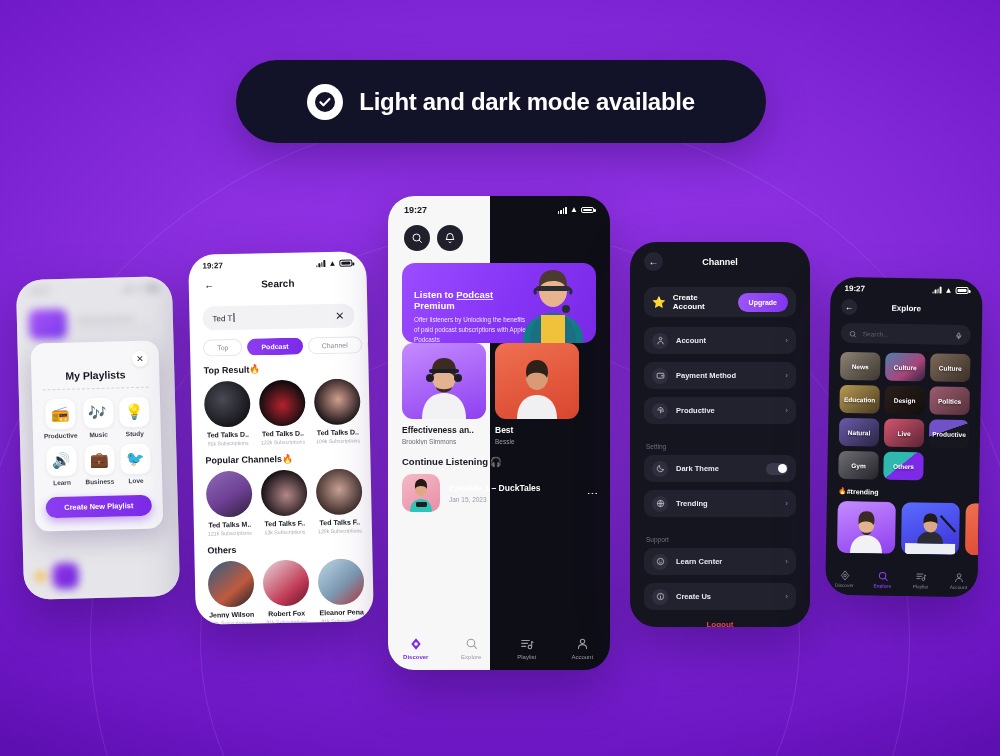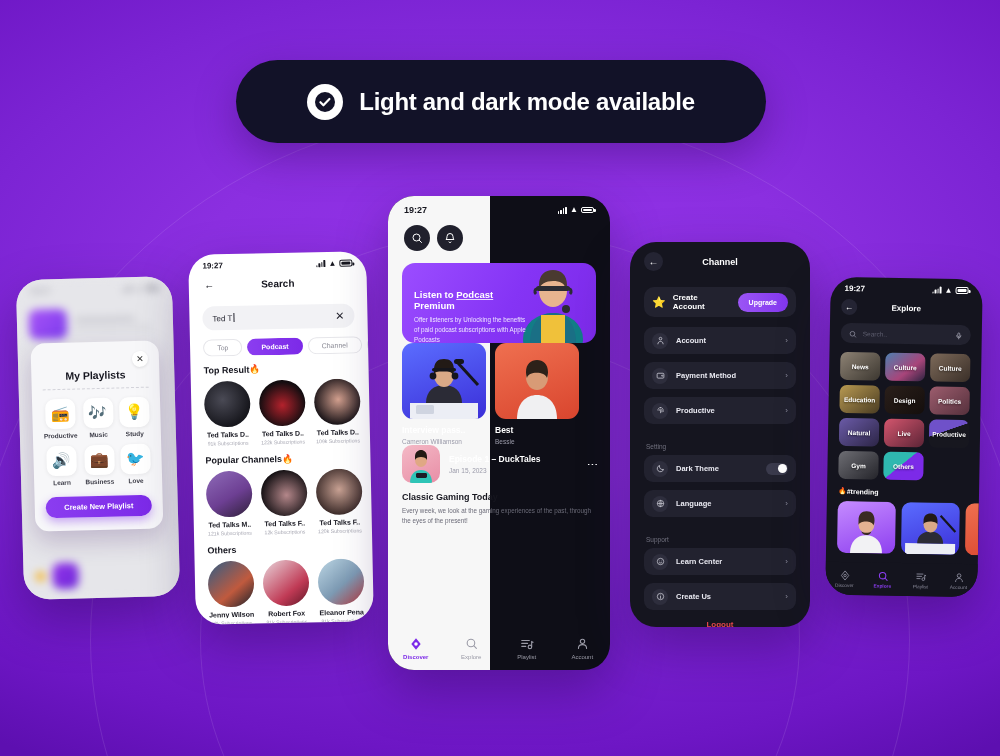--- a/index.html
+++ b/index.html
@@ -458,69 +458,66 @@
         <div class="promo-txt">
           <div class="promo-h">
             <span>Listen to </span><u>Podcast</u><span> Premium</span>
           </div>
           <div class="promo-p">Offer listeners by Unlocking the benefits of paid podcast subscriptions with Apple Podcasts</div>
         </div>
       </div>
 
       <div class="cards">
         <div class="card3">
-          <div class="card3-img" style="background:linear-gradient(160deg,#5b6dff,#3b2fd8)">
+          <div class="card3-img" style="background:linear-gradient(160deg,#c58cff,#8e3ff0)">
             <svg viewBox="0 0 84 76" width="84" height="76">
-              <rect x="8" y="60" width="68" height="16" fill="#eceef5"></rect>
-              <path d="M24 60c0-12 8-18 18-18s18 6 18 18z" fill="#2b2b36"></path>
-              <ellipse cx="42" cy="32" rx="10" ry="12" fill="#d9a987"></ellipse>
-              <path d="M32 27c0-8 4-11 10-11s10 3 10 11c0 3-1 5-1 5-2-6-18-6-19 0 0 0 0-2 0-5z" fill="#221a16"></path>
-              <rect x="30" y="25" width="24" height="3.4" rx="1.7" fill="#15151c"></rect>
-              <circle cx="31" cy="33" r="3.4" fill="#15151c"></circle>
-                <circle cx="53" cy="33" r="3.4" fill="#15151c"></circle>
-              <rect x="14" y="62" width="18" height="9" rx="1.5" fill="#cfd4e0"></rect>
-              <path d="M56 20L76 42" stroke="#15151c" stroke-width="3"></path>
-              <rect x="52" y="16" width="10" height="5" rx="2.5" fill="#15151c"></rect>
+              <path d="M20 76c0-17 9-26 22-26s22 9 22 26z" fill="#f2f2f4"></path>
+              <ellipse cx="42" cy="34" rx="12" ry="14" fill="#e3b291"></ellipse>
+              <path d="M30 28c0-9 5-13 12-13s12 4 12 13c0 4-1 7-1 7-2-8-22-8-23 0 0 0 0-3 0-7z" fill="#3b2b22"></path>
+              <path d="M34 44c3 3 13 3 16 0-1 7-15 7-16 0z" fill="#3b2b22"></path>
+              <rect x="27" y="26" width="30" height="4" rx="2" fill="#1e1e28"></rect>
+              <circle cx="28" cy="35" r="4" fill="#1e1e28"></circle>
+                <circle cx="56" cy="35" r="4" fill="#1e1e28"></circle>
             </svg>
           </div>
-          <div class="card3-t" style="color:#fff">Interview pass..</div>
-          <div class="card3-s" style="color:#9b9baa">Cameron Williamson</div>
+          <div class="card3-t" style="color:#16161f">Effectiveness an..</div>
+          <div class="card3-s" style="color:#6b6b78">Brooklyn Simmons</div>
         </div>
         <div class="card3">
           <div class="card3-img" style="background:linear-gradient(160deg,#ef7050,#d9452e)">
             <svg viewBox="0 0 84 76" width="84" height="76">
               <path d="M22 76c0-16 9-24 20-24s20 8 20 24z" fill="#f0f0f2"></path>
               <ellipse cx="42" cy="34" rx="11" ry="13" fill="#d89b76"></ellipse>
               <path d="M31 29c0-8 5-12 11-12s11 4 11 12c0 3-1 6-1 6-2-7-19-7-20 0 0 0-1-3-1-6z" fill="#2d2119"></path>
             </svg>
           </div>
           <div class="card3-t" style="color:#fff">Best</div>
           <div class="card3-s" style="color:#9b9baa">Bessie</div>
         </div>
       </div>
 
+      <div class="sec3">
+        <span>Continue Listening</span>
+        <span>🎧</span>
+      </div>
       <div class="epi">
         <div class="epi-img" style="background:linear-gradient(150deg,#f4b9c6,#e88ea6)">
           <svg viewBox="0 0 38 38" width="38" height="38">
             <path d="M8 38c0-9 5-13 11-13s11 4 11 13z" fill="#2ec4b6"></path>
             <ellipse cx="19" cy="15" rx="6" ry="7" fill="#e0a884"></ellipse>
             <path d="M13 12c0-5 3-7 6-7s6 2 6 7c0 2 0 3 0 3-1-4-11-4-12 0 0 0 0-1 0-3z" fill="#241a14"></path>
             <rect x="14" y="28" width="11" height="5" rx="1.4" fill="#1c1c26"></rect>
           </svg>
         </div>
         <div class="epi-body">
           <div class="epi-t" style="color:#fff">Episode 1 – DuckTales</div>
           <div class="epi-d" style="color:#9b9baa">Jan 15, 2023</div>
         </div>
         <div class="epi-more">⋮</div>
       </div>
-      <div class="listing">
-        <div class="listing-t" style="color:#16161f">Classic Gaming Today</div>
-        <div class="listing-p" style="color:#6b6b78">Every week, we look at the gaming experiences of the past, through the eyes of the present!</div>
-      </div>
 
       <div class="tabbar">
         <div class="tab">
           <div class="tab-ic">
             <svg width="14" height="14" viewBox="0 0 24 24">
                 <path d="M12 2l8 10-8 10-8-10z" fill="#7c2ae8"></path>
               <circle cx="12" cy="12" r="3" fill="#fff"></circle>
               </svg>
           </div>
           <div class="tab-l" style="color:#7c2ae8;font-weight:700">Discover</div>
@@ -612,21 +609,21 @@
       <div class="srow-l">Dark Theme</div>
       <div class="toggle"></div>
     </div>
     <div class="srow">
       <div class="srow-ic">
         <svg width="9" height="9" viewBox="0 0 24 24" fill="none" stroke="#d6d6e0" stroke-width="1.8">
           <circle cx="12" cy="12" r="8.5"></circle>
             <path d="M3.5 12h17M12 3.5c2.5 3 2.5 14 0 17M12 3.5c-2.5 3-2.5 14 0 17"></path>
           </svg>
       </div>
-      <div class="srow-l">Language</div>
+      <div class="srow-l">Trending</div>
       <div class="srow-ch">›</div>
     </div>
 
     <div class="grp-label">Support</div>
     <div class="srow">
       <div class="srow-ic">
         <svg width="9" height="9" viewBox="0 0 24 24" fill="none" stroke="#d6d6e0" stroke-width="1.9">
           <circle cx="12" cy="12" r="8.5"></circle>
             <circle cx="9.5" cy="10.5" r="1" fill="#d6d6e0" stroke="none"></circle>
           <circle cx="14.5" cy="10.5" r="1" fill="#d6d6e0" stroke="none"></circle>

